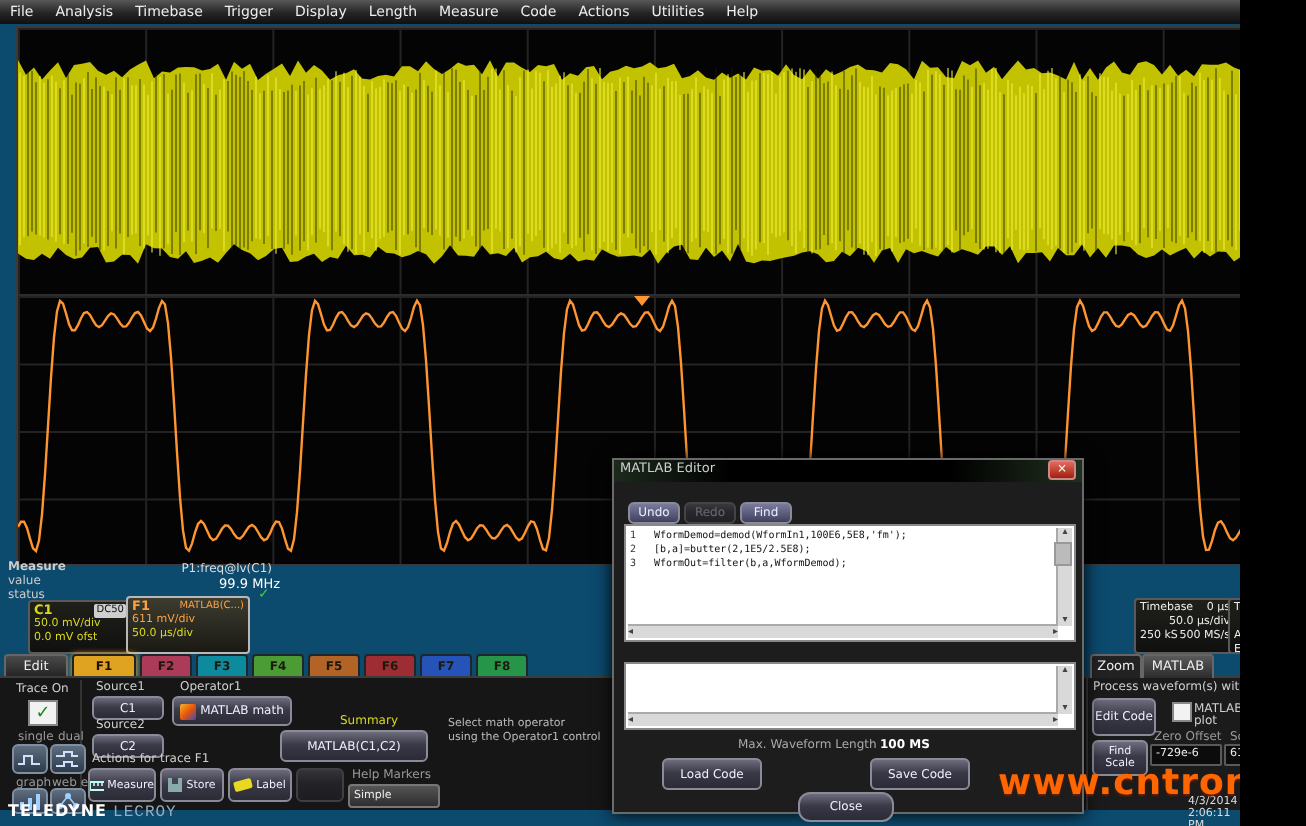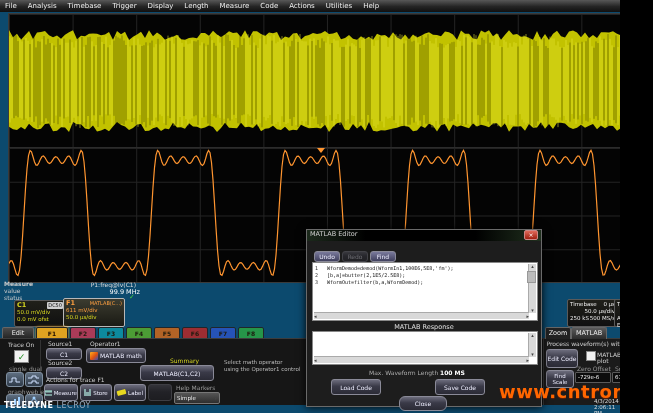--- a/index.html
+++ b/index.html
@@ -76,21 +76,21 @@
            display:flex;flex-direction:column;justify-content:space-between;align-items:center;}
   .hscroll{position:absolute;left:1px;right:8px;bottom:1px;height:6px;background:#d9d9d9;border-top:1px solid #aaa;
            display:flex;justify-content:space-between;align-items:center;}
   .sarrow{font-size:5px;color:#444;line-height:5px;}
   .thumb-v{position:absolute;top:8px;right:1px;width:7px;height:10px;background:#bbb;border:1px solid #999;}
   .maxlabel{font-size:6px;color:#aaa;}
   .maxval{font-size:6px;color:#fff;font-weight:bold;}
   
   .brand{font-size:8px;letter-spacing:.5px;}
   .brand b{color:#fff;text-align:center;}
-  .brand span{color:#9ab;}
+  .brand span{color:#9ab;font-family:Liberation Mono, monospace;}
   .timestamp{font-size:5.5px;color:#ddd;}
   .watermark{left:499px;top:381px;z-index:9;font-size:18px;font-weight:bold;color:#ff6600;
              text-shadow:0 1px 1px rgba(120,30,0,.8);letter-spacing:0.5px;}
   .field{background:#0c0c0c;border:1px solid #5a5a5a;color:#eee;font-size:5.5px;line-height:8px;
          padding-left:2px;border-radius:1px;}
   .iconbtn{background:linear-gradient(#5e6e80,#2e3a48);border:1px solid #7f8fa0;border-radius:3px;
            display:flex;align-items:center;justify-content:center;}
   .tag{width:9px;height:5px;background:#e8d820;border-radius:1px;transform:rotate(-15deg);}
   .mmicon{width:8px;height:8px;border-radius:1px;background:linear-gradient(135deg,#ffb020,#e05010 55%,#3050c0);}
   .dropdown{background:linear-gradient(#555,#2e2e2e);border:1px solid #777;border-radius:2px;color:#eee;
@@ -627,21 +627,20 @@
         <span class="sarrow">▴</span>
         <span class="sarrow">▾</span>
       </div>
       <div class="thumb-v"></div>
       <div class="hscroll">
         <span class="sarrow">◂</span>
         <span class="sarrow">▸</span>
       </div>
     </div>
 
-    <div class="abs hdr" style="left:0;top:93px;width:234px">MATLAB Response</div>
     <div class="abs whitebox" style="left:5px;top:101px;width:224px;height:32px">
       <div class="vscroll">
         <span class="sarrow">▴</span>
         <span class="sarrow">▾</span>
       </div>
       <div class="hscroll">
         <span class="sarrow">◂</span>
         <span class="sarrow">▸</span>
       </div>
     </div>

